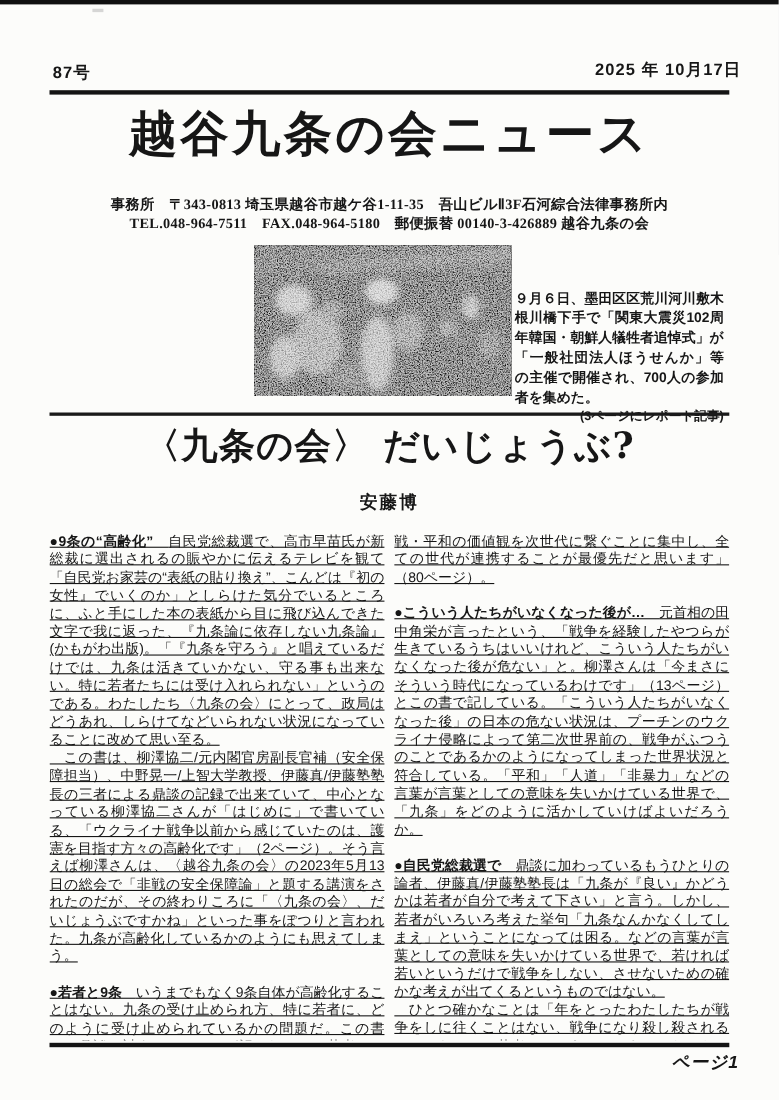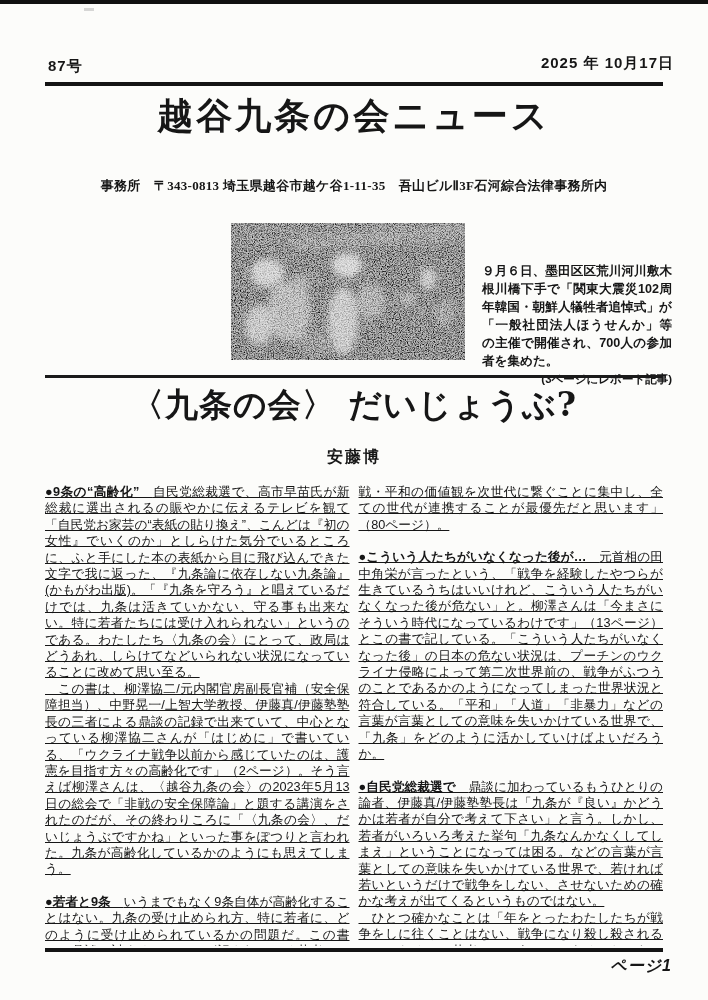--- a/index.html
+++ b/index.html
@@ -19,33 +19,33 @@
   .scan-smudge{position:absolute;left:84px;top:8px;width:10px;height:3px;background:#bdbdbd;opacity:.6;}
 
   
   .issue{position:absolute;left:48px;top:57px;font-size:15px;font-weight:700;letter-spacing:1px;}
   .date{position:absolute;right:46px;top:54px;font-size:15px;font-weight:700;letter-spacing:1px;}
   .head-rule{position:absolute;left:45px;top:82px;width:618px;height:4px;background:#141414;}
 
   .masthead{
     position:absolute;left:0;top:92px;width:708px;text-align:center;
     font-family:"DejaVu Serif","Liberation Serif",serif;
-    font-size:36px;font-weight:600;letter-spacing:3px;white-space:nowrap;
+    font-size:44px;font-weight:600;letter-spacing:3px;white-space:nowrap;
   }
   .addr{position:absolute;left:0;width:708px;text-align:center;
     font-family:"Liberation Serif",serif;font-weight:700;font-size:13px;letter-spacing:.3px;}
   .addr1{top:177px;}
   .addr2{top:194px;}
 
   
   .photo{position:absolute;left:231px;top:223px;width:234px;height:137px;background:#0c0c0c;}
   .photo svg{display:block;width:234px;height:137px;}
   .caption{
     position:absolute;left:468px;top:262px;width:190px;
-    font-size:12.6px;line-height:18px;font-weight:600;text-align:justify;margin-left:14px;
+    font-size:12.6px;line-height:18px;font-weight:600;text-align:justify;
   }
   .caption-note{display:block;text-align:right;font-size:11.5px;font-weight:600;}
 
   .mid-rule{position:absolute;left:45px;top:375px;width:618px;height:3px;background:#1a1a1a;}
 
   .headline{
     position:absolute;left:0;top:383px;width:708px;text-align:center;
     font-family:"DejaVu Serif","Liberation Serif",serif;
     font-size:33px;font-weight:800;letter-spacing:1px;white-space:nowrap;
   }
@@ -76,20 +76,21 @@
   <div class="scan-top-strip"></div>
   <div class="scan-right-streak"></div>
   <div class="scan-smudge"></div>
 
   <div class="issue">87号</div>
   <div class="date">2025 年 10月17日</div>
   <div class="head-rule"></div>
 
   <div class="masthead">越谷九条の会ニュース</div>
   <div class="addr addr1">事務所　〒343-0813 埼玉県越谷市越ケ谷1-11-35　吾山ビルⅡ3F石河綜合法律事務所内</div>
+  <div class="addr addr2">TEL.048-964-7511　FAX.048-964-5180　郵便振替 00140-3-426889 越谷九条の会</div>
 
   <div class="photo">
     <svg viewBox="0 0 234 137" xmlns="http://www.w3.org/2000/svg">
       <defs>
         <filter id="blur1">
             <feGaussianBlur stdDeviation="3"></feGaussianBlur>
           </filter>
         <filter id="grain" x="0" y="0" width="100%" height="100%">
           <feTurbulence type="fractalNoise" baseFrequency="0.85" numOctaves="2" seed="7"></feTurbulence>
           <feColorMatrix type="matrix" values="0 0 0 0 0.95  0 0 0 0 0.95  0 0 0 0 0.95  1.4 1.4 1.4 0 -1.35"></feColorMatrix>

